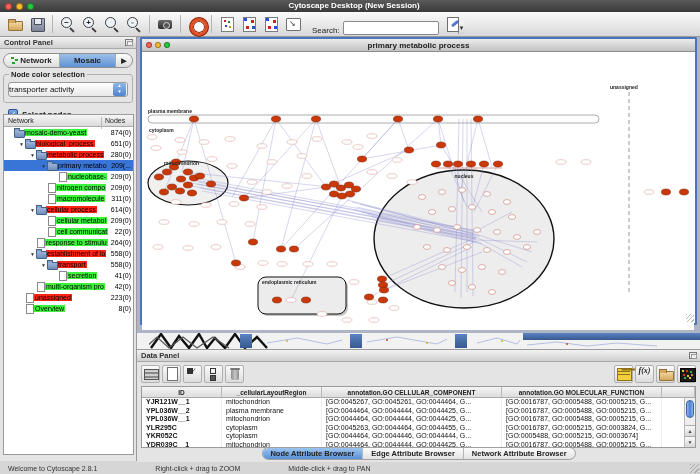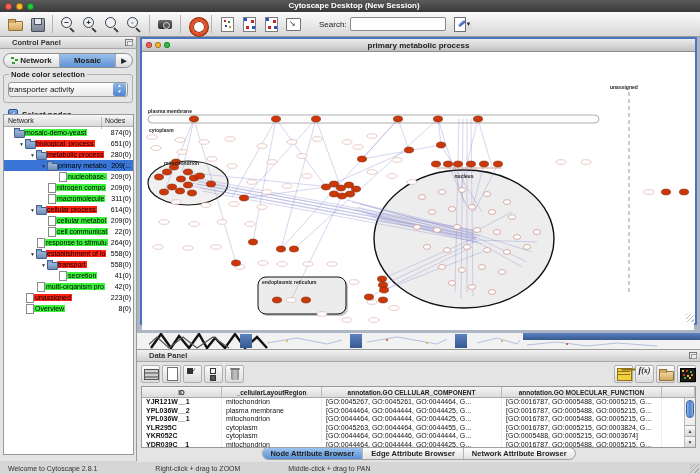--- a/index.html
+++ b/index.html
@@ -33,29 +33,29 @@
   .help-ring-icon::before { content:""; position:absolute; left:2px; top:2px; width:12px; height:12px; border-radius:50%; border:3.5px solid #e0502a; box-shadow:inset 0 0 0 1px #902800, 0 0 0 1px #902800; background:#fff; }
   .doc-dots::before { content:""; position:absolute; left:2px; top:1px; width:11px; height:13px; background:#fff; border:1px solid #7d7d7d; }
   .show-graphics-icon::after { content:""; position:absolute; left:5px; top:4px; width:2px; height:2px; background:#cc2222; box-shadow:4px 1px #2a7d2a, 1px 5px #2244cc, 5px 6px #cc8822; }
   .network-from-nodes-icon::after, .network-from-edges-icon::after { content:""; position:absolute; left:3px; top:2px; width:3px; height:3px; background:#2255cc; box-shadow:7px 2px #cc2222, 2px 8px #cc2222, 8px 8px #2255cc; }
   .network-from-nodes-icon::before, .network-from-edges-icon::before { content:""; position:absolute; left:2px; top:1px; width:11px; height:13px; background:#fff; border:1px solid #7d7d7d; transform:rotate(0deg); }
   .annotation-icon::before { content:""; position:absolute; left:1px; top:2px; width:13px; height:11px; background:#fff; border:1px solid #707070; border-radius:1px; }
   .annotation-icon::after { content:"↘"; position:absolute; left:4px; top:3px; font-size:8px; color:#333; }
   .search-config-icon::before { content:""; position:absolute; left:2px; top:1px; width:10px; height:13px; background:#fff; border:1px solid #707070; }
   .search-config-icon::after { content:""; position:absolute; left:6px; top:6px; width:8px; height:3px; background:linear-gradient(#6f92e0,#3a62b8); transform:rotate(-40deg); border-radius:1px; }
 
-  #search-area { display:flex; align-items:center; margin-left:15px; gap:3px; }
+  #search-area { display:flex; align-items:flex-end; margin-left:8px; gap:3px; }
   #search-label { font-size:8px; color:#222; }
   #search-box { width:96px; height:14px; background:#fff; border:1px solid #8a8a8a; border-radius:2px; display:flex; }
   #search-input { flex:1; border:none; outline:none; font-size:8px; padding:0 2px; background:transparent; }
   #search-drop { width:13px; border-left:1px solid #9a9a9a; background:linear-gradient(#f4f4f4,#d6d6d6); font-size:6px; line-height:12px; text-align:center; color:#333; }
 
   
   #control-panel { left:0; top:37px; width:137px; height:424px; background:#e4e4e4; border-right:1px solid #9a9a9a; }
-  .panel-header { height:12px; background:linear-gradient(#f2f2f2,#cfcfcf); border-bottom:1px solid #a8a8a8; font-size:7.5px; font-weight:bold; color:#333; line-height:12px; padding-left:12px; position:relative; }
+  .panel-header { height:12px; background:linear-gradient(#f2f2f2,#cfcfcf); border-bottom:1px solid #a8a8a8; font-size:7.5px; font-weight:bold; color:#333; line-height:12px; padding-left:4px; position:relative; }
   .float-ic { position:absolute; right:3px; top:2px; width:8px; height:7px; border:1px solid #777; background:#eee; }
   .float-ic::before { content:""; position:absolute; left:1px; top:1px; width:4px; height:3px; border:1px solid #999; }
 
   #cp-tabs { margin:4px 3px 0 3px; height:15px; display:flex; border:1px solid #8f8f8f; border-radius:8px; overflow:hidden; background:linear-gradient(#fdfdfd,#dcdcdc); }
   .cp-tab { flex:1; font-size:8px; font-weight:bold; color:#222; text-align:center; line-height:14px; border-right:1px solid #a8a8a8; display:flex; align-items:center; justify-content:center; gap:2px; }
   .cp-tab.sel { background:linear-gradient(#9cc0ea,#5f93d6); }
   .cp-tab.arrow { flex:0 0 16px; font-size:7px; border-right:none; }
   .network-tab-icon { width:7px; height:8px; position:relative; }
   .network-tab-icon::before { content:""; position:absolute; left:0; top:0; width:2.5px; height:2.5px; background:#2ca02c; box-shadow:4px 2px #2ca02c, 1px 5px #2ca02c; }
 

